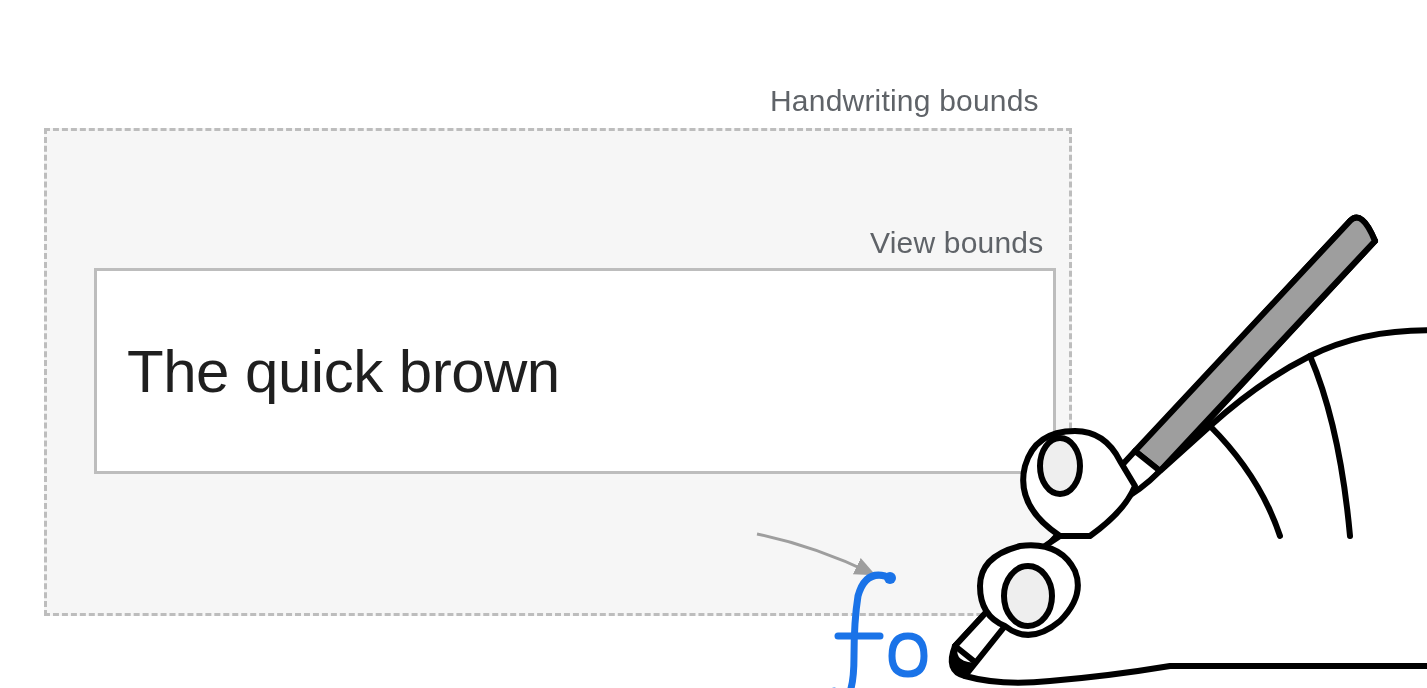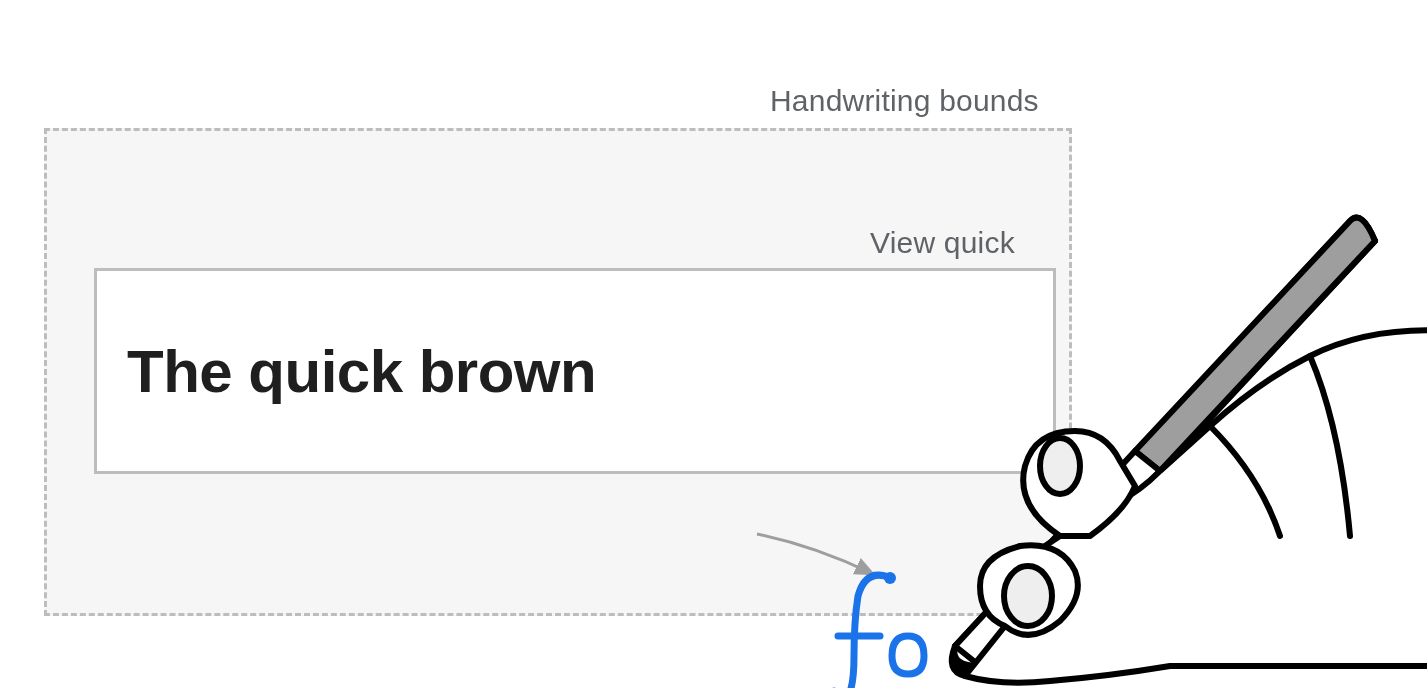--- a/index.html
+++ b/index.html
@@ -44,21 +44,21 @@
     background: #ffffff;
     box-sizing: border-box;
     display: flex;
     align-items: center;
     padding-left: 30px;
   }
   .input-text {
     font-size: 60px;
     letter-spacing: -0.5px;
     color: #1f1f1f;
-    font-weight: 700;
+    font-weight: 400;
   }
   .stylus-dot {
     position: absolute;
     width: 12px;
     height: 12px;
     border-radius: 50%;
     background: #1a73e8;
     left: 884px;
     top: 536px;
   }
@@ -89,21 +89,21 @@
 </style>
 </head>
 <body>
 
 <div class="canvas">
 
   <div class="label" style="left:770px; top:48px;">Handwriting bounds</div>
 
   <div class="handwriting-bounds"></div>
 
-  <div class="label" style="left:870px; top:190px;">View quick</div>
+  <div class="label" style="left:870px; top:190px;">View bounds</div>
 
   <div class="view-bounds">
     <span class="input-text">The quick brown</span>
   </div>
 
 
   <svg class="arrow" viewBox="0 0 130 60">
     <defs>
       <marker id="arrowhead" markerWidth="8" markerHeight="8" refX="6" refY="3" orient="auto">
         <path d="M0,0 L7,3 L0,6 Z" fill="#9e9e9e"></path>

